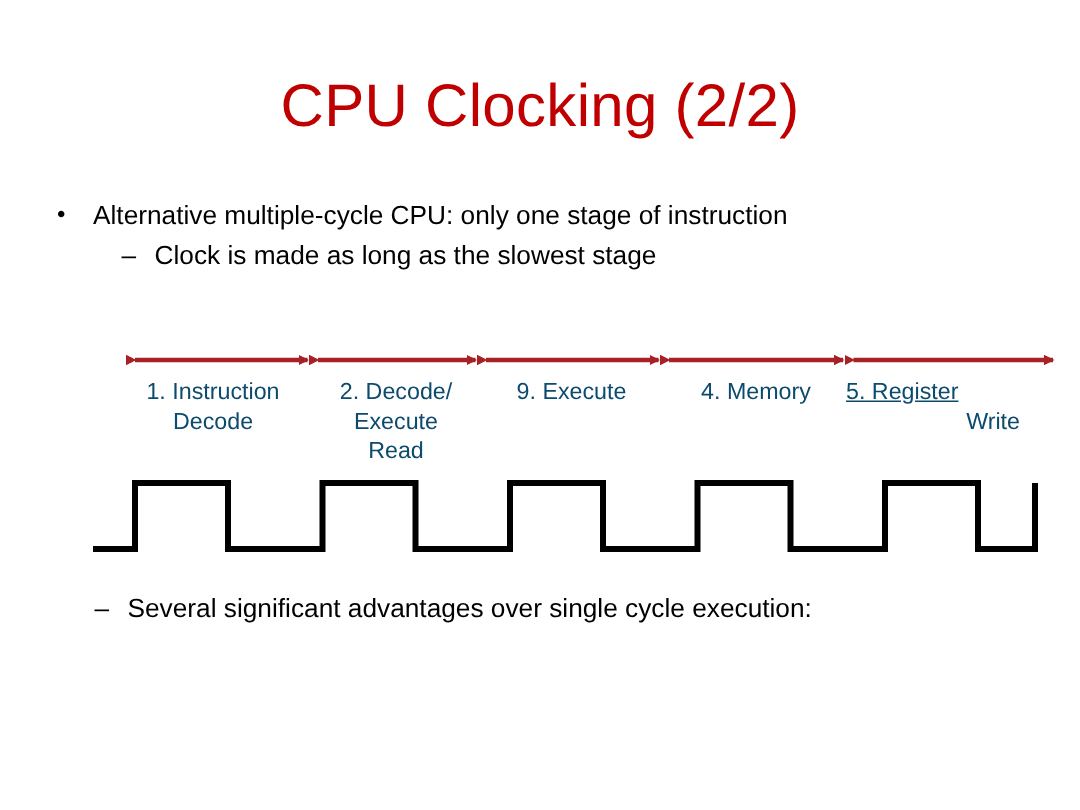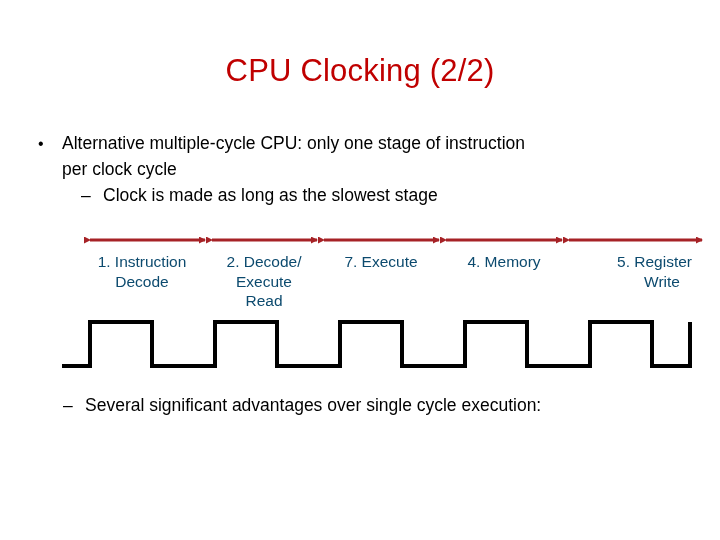--- a/index.html
+++ b/index.html
@@ -17,21 +17,21 @@
   }
 
   
   #slide-title {
     position: absolute;
     left: 0;
     top: 52px;
     width: 720px;
     text-align: center;
     color: #C00000;
-    font-size: 31px;
+    font-size: 40px;
     font-weight: 400;
     letter-spacing: 0.2px;
     line-height: 38px;
     white-space: nowrap;
   }
 
   
   .body-block {
     position: absolute;
     color: #000000;
@@ -109,21 +109,21 @@
   }
   .stage-label .l2,
   .stage-label .l3 {
     display: block;
   }
   #stage-label-0 { left: 74px;  top: 24px; width: 136px; }
   #stage-label-1 { left: 204px; top: 24px; width: 120px; text-align: center; }
   #stage-label-2 { left: 320px; top: 24px; width: 122px; }
   #stage-label-3 { left: 442px; top: 24px; width: 124px; }
   #stage-label-4 { left: 564px; top: 24px; width: 128px; }
-  #stage-label-4 .l1 { display: block; text-align: right; }
+  #stage-label-4 .l1 { display: block; text-align: left; text-decoration: underline; }
   #stage-label-4 .l2 { text-align: right; padding-right: 12px; }
 
   
   #clock-wave {
     position: absolute;
     left: 60px;
     top: 316px;
     width: 648px;
     height: 56px;
   }
@@ -138,24 +138,20 @@
 
   <div id="slide-title">CPU Clocking (2/2)</div>
 
   <div id="bullet-top" class="body-block">
 
     <div class="bullet-row">
       <span class="bullet-mark">•</span>
       <span class="bullet-text">Alternative multiple-cycle CPU: only one stage of instruction</span>
     </div>
 
-    <div class="bullet-row">
-      <span class="bullet-mark"></span>
-      <span class="bullet-text">per clock cycle</span>
-    </div>
 
     <div class="dash-row">
       <span class="dash-mark">–</span>
       <span class="bullet-text">Clock is made as long as the slowest stage</span>
     </div>
 
   </div>
 
   <div id="stage-band">
 
@@ -182,21 +178,21 @@
       <span class="l2">Decode</span>
     </div>
 
     <div class="stage-label" id="stage-label-1">
       <span class="l1 nowrap">2. Decode/</span>
       <span class="l2">Execute</span>
       <span class="l3">Read</span>
     </div>
 
     <div class="stage-label" id="stage-label-2">
-      <span class="l1 nowrap">7. Execute</span>
+      <span class="l1 nowrap">9. Execute</span>
     </div>
 
     <div class="stage-label" id="stage-label-3">
       <span class="l1 nowrap">4. Memory</span>
     </div>
 
     <div class="stage-label" id="stage-label-4">
       <span class="l1 nowrap">5. Register</span>
       <span class="l2">Write</span>
     </div>

